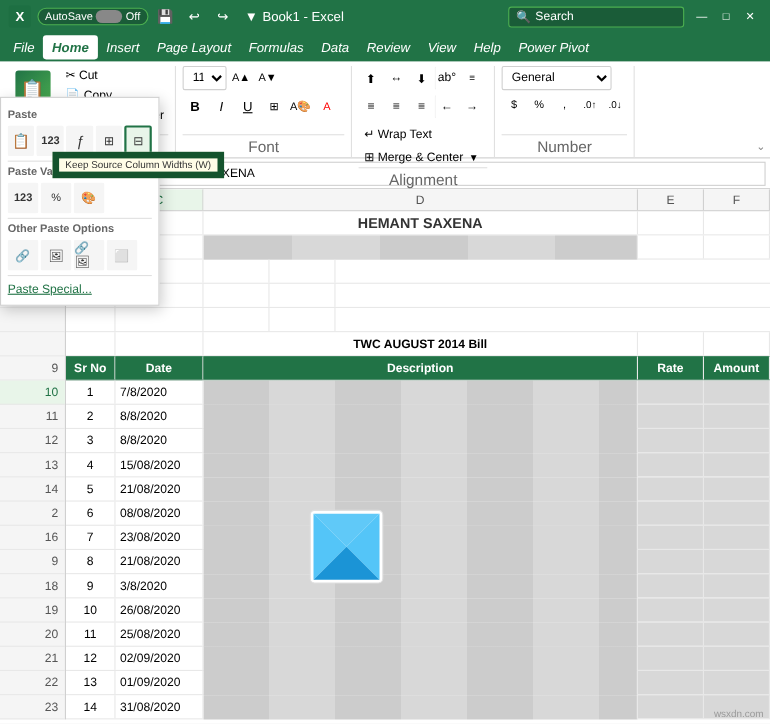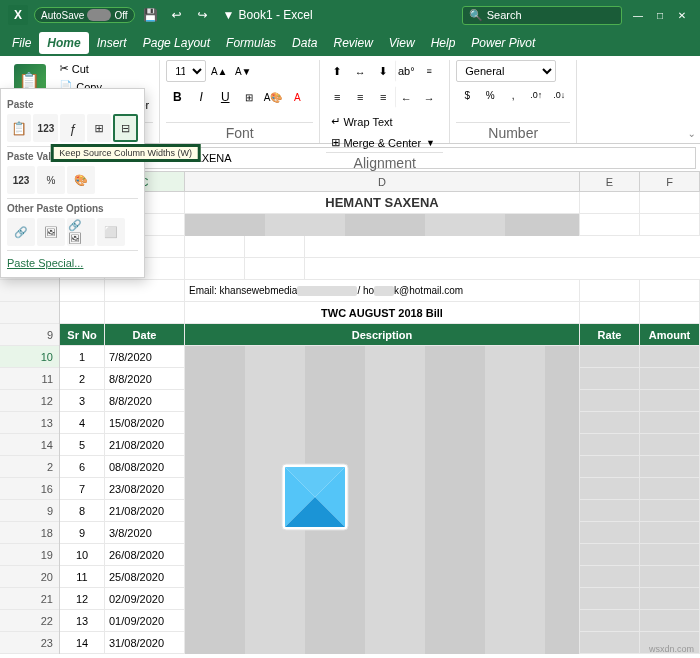--- a/index.html
+++ b/index.html
@@ -340,21 +340,21 @@
     .paste-option.highlighted {
       border: 2px solid #217346;
       background: #e8f5e9;
     }
     .tooltip-badge {
       position: absolute;
       bottom: -22px;
       left: 50%;
       transform: translateX(-50%);
       background: #fffde7;
-      border: 3px solid #14532d;
+      border: 6px solid #14532d;
       padding: 1px 6px;
       font-size: 9px;
       white-space: nowrap;
       z-index: 200;
       pointer-events: none;
     }
     .paste-divider { border: none; border-top: 1px solid #e0e0e0; margin: 4px 0; }
     .paste-special-link {
       font-size: 11px;
       color: #217346;
@@ -617,29 +617,28 @@
         <div class="grid-row" style="height:22px;">
           <div class="grid-cell" style="width:45px;"></div>
           <div class="grid-cell" style="width:80px;"></div>
           <div class="grid-cell" style="width:60px;"></div>
           <div class="grid-cell" style="width:60px;"></div>
         </div>
 
         <div class="grid-row">
           <div class="grid-cell" style="width:45px;"></div>
           <div class="grid-cell" style="width:80px;"></div>
-          <div class="grid-cell" style="flex:1; font-size:10px;">Email: khansewebmedia<span style="background:#ddd;color:transparent;display:inline-block;width:60px;height:10px;vertical-align:middle;border-radius:2px;"></span> / ho<span style="background:#ddd;color:transparent;display:inline-block;width:20px;height:10px;vertical-align:middle;border-radius:2px;"></span>k@hotmail.com</div>
           <div class="grid-cell" style="width:60px;"></div>
           <div class="grid-cell" style="width:60px;"></div>
         </div>
 
         <div class="grid-row">
           <div class="grid-cell" style="width:45px;"></div>
           <div class="grid-cell" style="width:80px;"></div>
-          <div class="grid-cell center" style="flex:1; font-weight:bold;">TWC AUGUST 2018 Bill</div>
+          <div class="grid-cell center" style="flex:1; font-weight:bold;">TWC AUGUST 2014 Bill</div>
           <div class="grid-cell" style="width:60px;"></div>
           <div class="grid-cell" style="width:60px;"></div>
         </div>
 
         <div class="grid-row" style="background:#217346;">
           <div class="grid-cell header-cell" style="width:45px; color:white; background:#217346;">Sr No</div>
           <div class="grid-cell header-cell" style="width:80px; color:white; background:#217346;">Date</div>
           <div class="grid-cell header-cell" style="flex:1; color:white; background:#217346;">Description</div>
           <div class="grid-cell header-cell" style="width:60px; color:white; background:#217346;">Rate</div>
           <div class="grid-cell header-cell" style="width:60px; color:white; background:#217346;">Amount</div>

